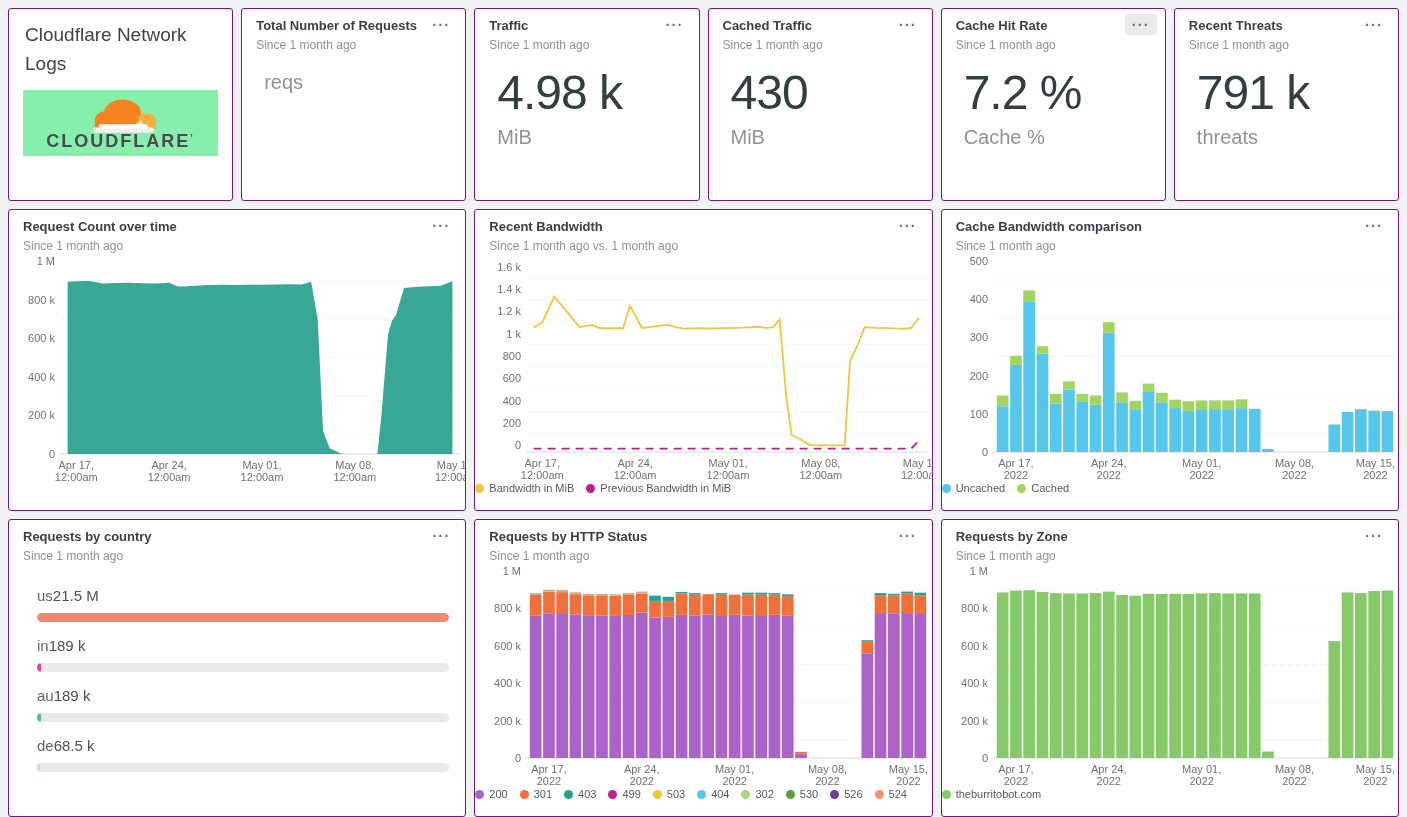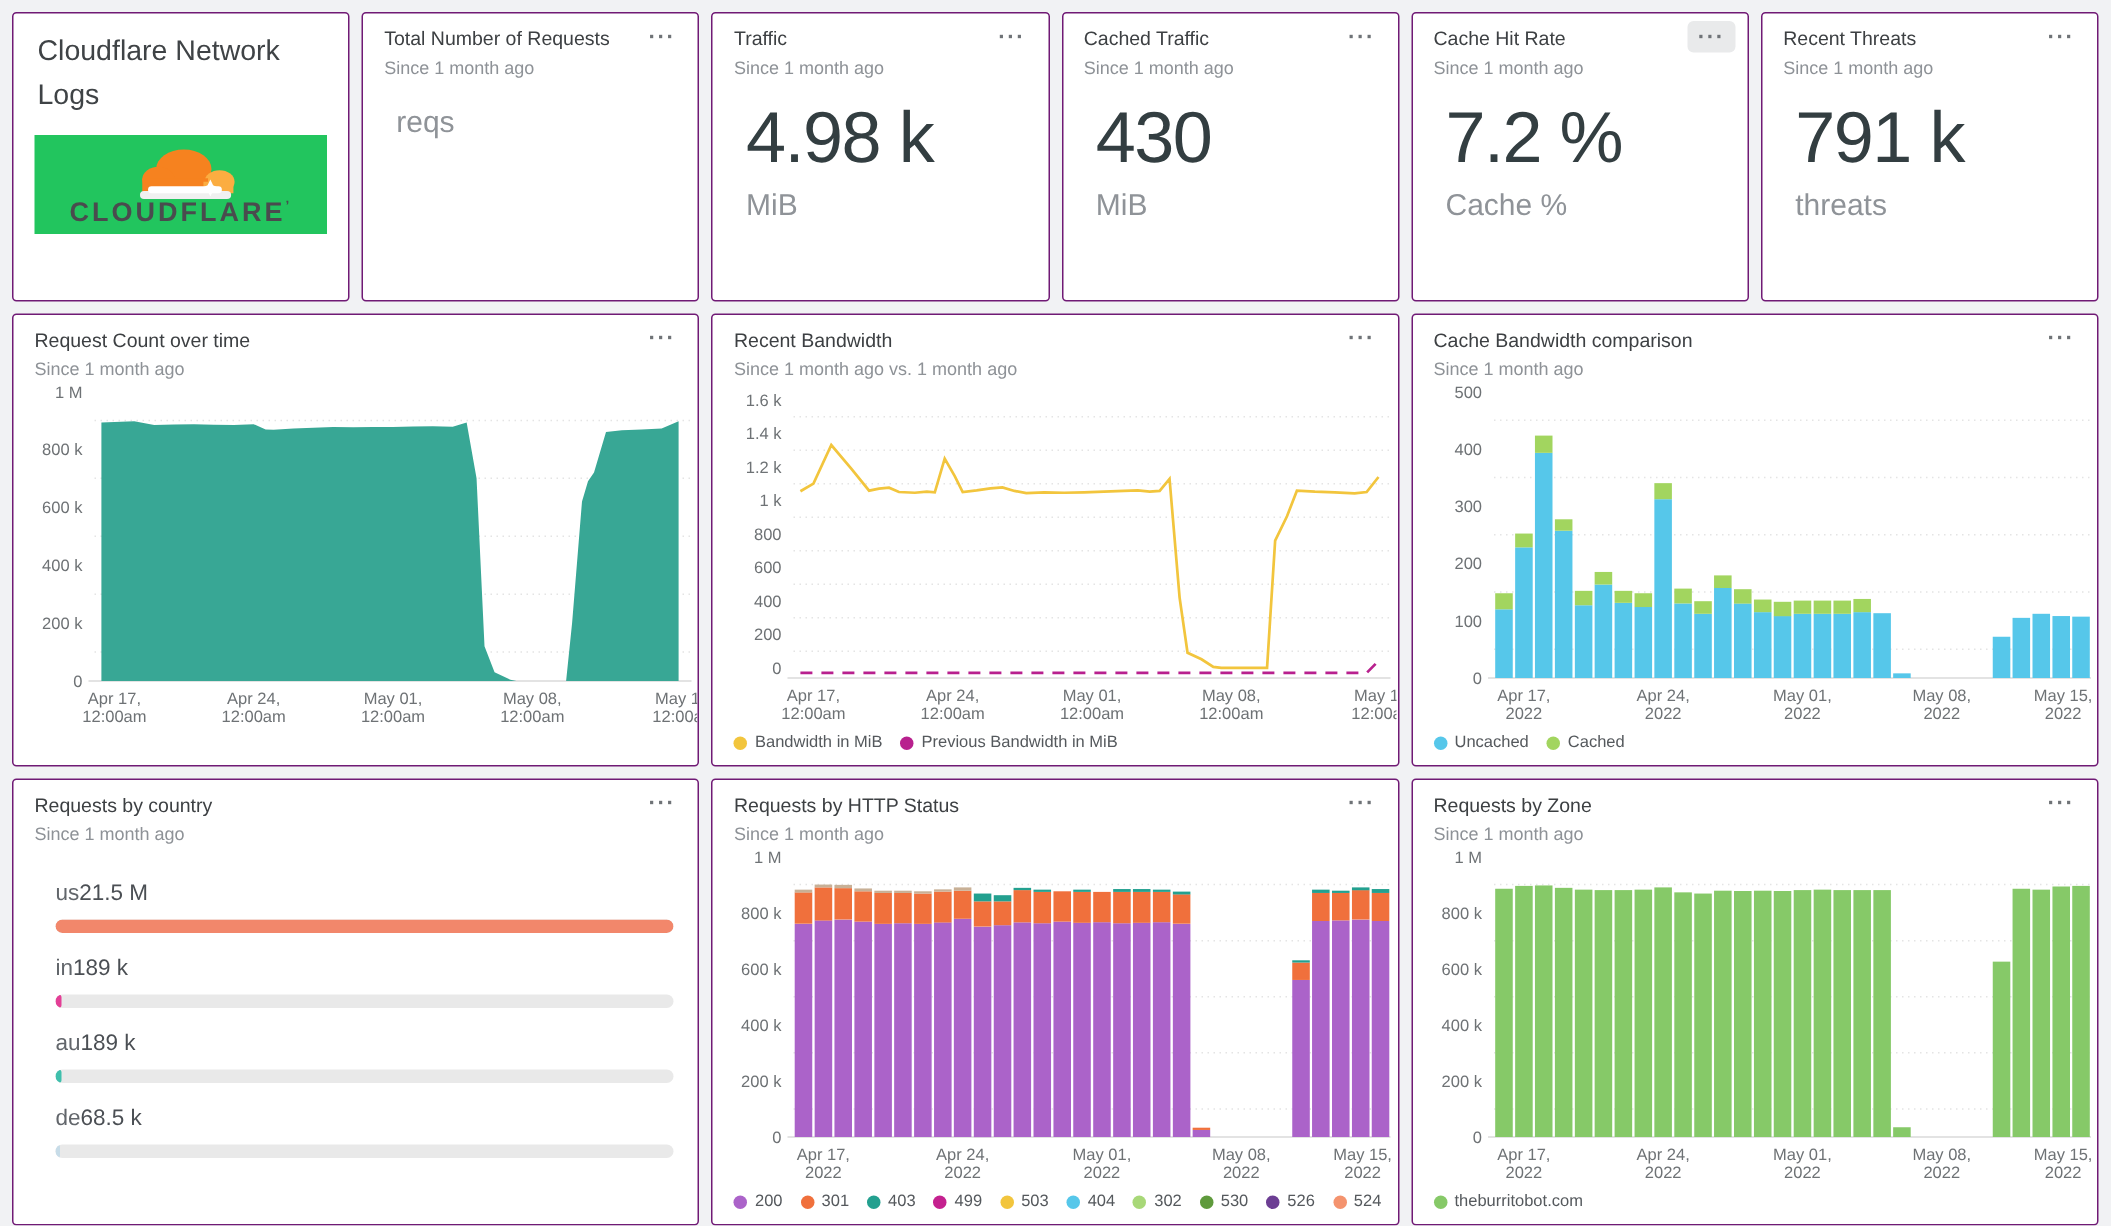--- a/index.html
+++ b/index.html
@@ -1,34 +1,34 @@
 <!DOCTYPE html>
 <html><head>
 <meta charset="utf-8">
 <style>
   html,body{margin:0;padding:0}
   body{width:1407px;height:817px;background:#f1f2f4;font-family:"Liberation Sans",sans-serif;overflow:hidden}
   .grid{display:grid;grid-template-columns:repeat(6,1fr);grid-template-rows:193px 302px 298px;gap:8px;padding:8px;box-sizing:border-box}
   .panel{background:#fff;border:1px solid #701a75;border-radius:3px;position:relative;overflow:hidden;box-sizing:border-box;display:flex;flex-direction:column}
   .c2{grid-column:span 2}
   .phead{padding:9px 14px 0;flex:0 0 auto}
-  .ptitle{font-size:13px;font-weight:normal;color:#3d4043}
+  .ptitle{font-size:13px;font-weight:bold;color:#3d4043}
   .psub{font-size:12px;color:#8e9297;margin-top:5px}
   .menu{position:absolute;top:5px;right:8px;color:#6f7377;font-size:15px;font-weight:bold;letter-spacing:1px;line-height:1;padding:3px 7px;border-radius:4px;cursor:pointer}
   .menu.hl{background:#e9eaeb}
   .stat-body{position:absolute;left:22px;top:56px}
   .statv{font-size:48px;color:#333e41;letter-spacing:-1px}
   .statu{font-size:20px;color:#8f9398;margin-top:6px}
   .lg-title{font-size:19px;color:#3f4346;padding:12px 16px 0;line-height:1.5}
-  .lg-box{margin:12px 14px 0;height:66px;background:#22c55e;display:flex;flex-direction:column;align-items:center;justify-content:center}
+  .lg-box{margin:12px 14px 0;height:66px;background:#86efac;display:flex;flex-direction:column;align-items:center;justify-content:center}
   .lg-brand{font-size:18px;font-weight:bold;letter-spacing:2px;color:#4a4b4e;margin-top:-4px}
   .lg-brand sup{font-size:9px}
   .chart{flex:1 1 auto;position:relative;min-height:0}
   .chart.pad-b{margin-bottom:26px}
-  .legend{flex:0 0 26px;display:flex;align-items:center;gap:12px;padding:0 14px;margin-bottom:2px}
+  .legend{flex:0 0 26px;display:flex;align-items:flex-start;gap:12px;padding:0 0;margin-bottom:2px}
   .litem{display:flex;align-items:center;gap:5px;font-size:11px;color:#55595d;cursor:pointer}
   .ldot{width:9px;height:9px;border-radius:50%;flex:0 0 auto}
   .clist{padding:24px 16px 0 28px}
   .crow{margin-bottom:15px}
   .crow .top{display:flex;justify-content:flex-start;font-size:15px;color:#62666b;margin-bottom:9px}
   .crow .cval{color:#4b4f54}
   .track{height:9px;background:#e9e9e9;border-radius:5px;position:relative;overflow:hidden}
   .fill{position:absolute;left:0;top:0;bottom:0;border-radius:5px;min-width:3px}
   svg text{font-family:"Liberation Sans",sans-serif}
 </style>

